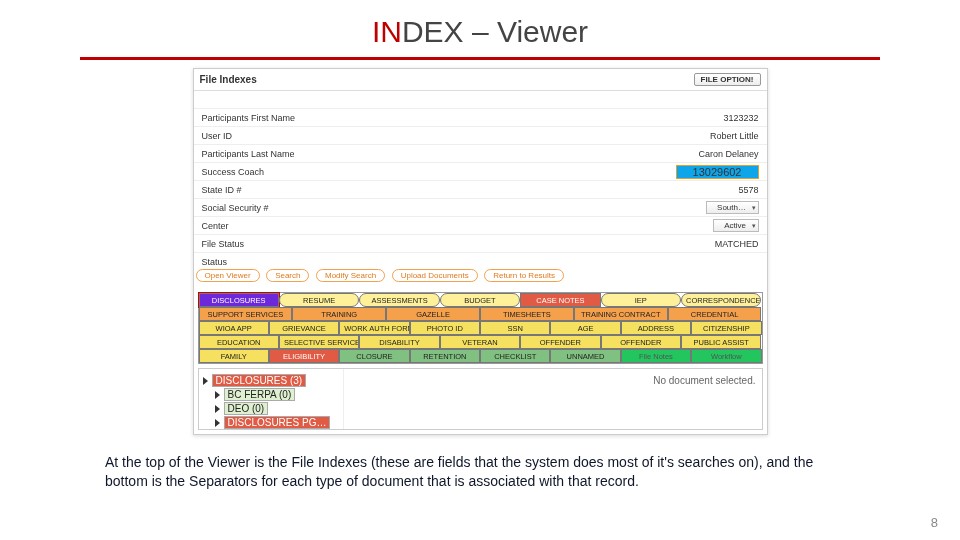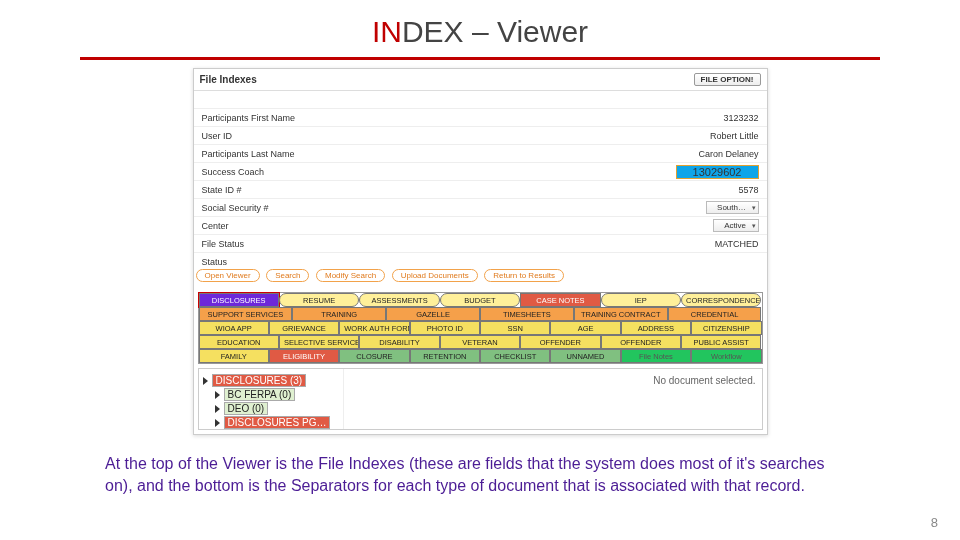--- a/index.html
+++ b/index.html
@@ -170,23 +170,23 @@
   .tri {
     width: 0; height: 0;
     border-top: 4px solid transparent;
     border-bottom: 4px solid transparent;
     border-left: 5px solid #333;
   }
   .tag-red  { background:#e05a44; color:#fff; padding:0 3px; border:1px solid #aaa; }
   .tag-grn  { background:#dff0d0; color:#222; padding:0 3px; border:1px solid #aaa; }
   .caption {
     margin: 18px 55px 0 55px;
-    font-size: 16px;
+    font-size: 14px;
     line-height: 1.35;
-    color: #4c1d95;
+    color: #0f172a;
   }
   .pagenum {
     position: absolute;
     right: 22px;
     bottom: 10px;
     font-size: 13px;
     color: #888;
   }
 </style>
 </head>

